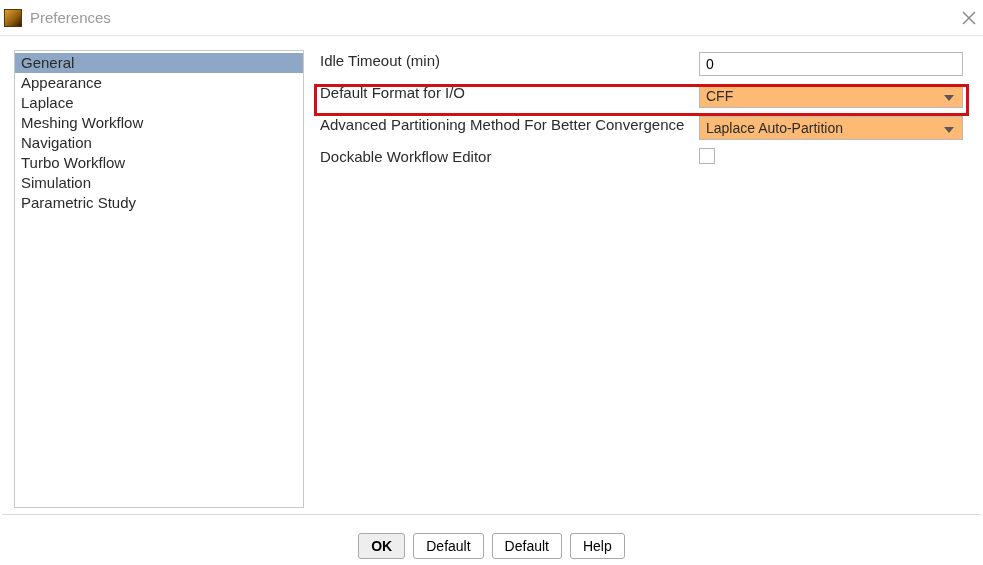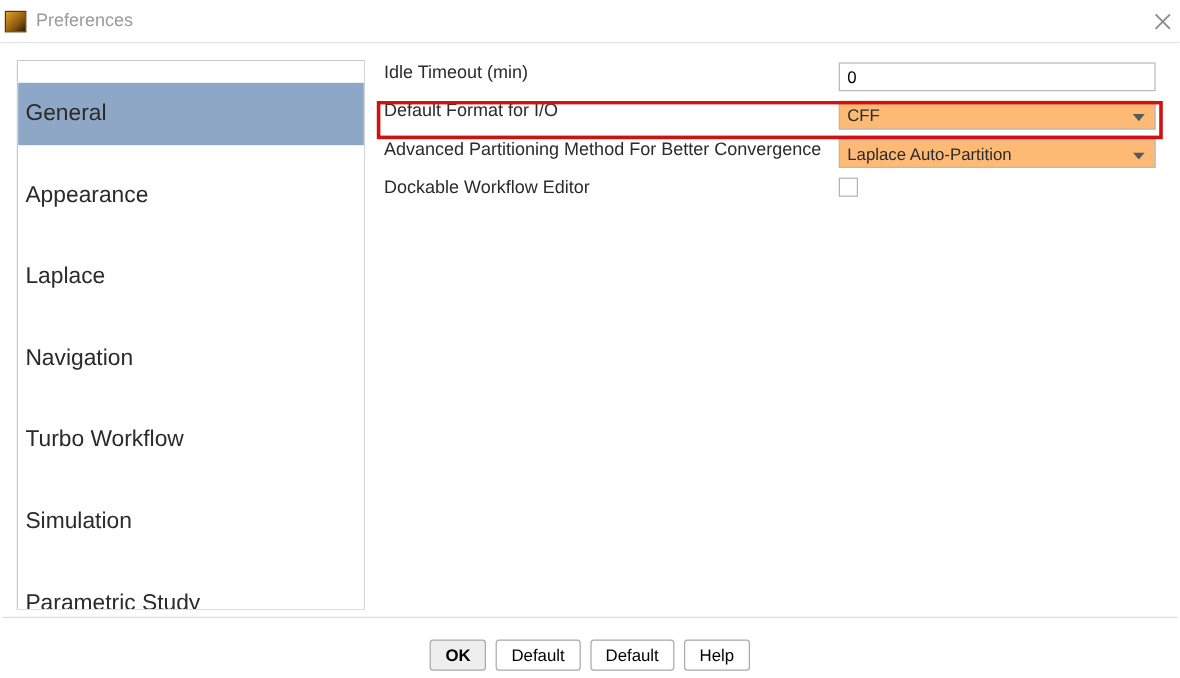--- a/index.html
+++ b/index.html
@@ -15,25 +15,24 @@
     .body { flex: 1; display: flex; padding: 14px 14px 6px 14px; gap: 10px; min-height: 0; }
 
     .sidebar {
       width: 290px;
       border: 1px solid #c9c9c9;
       background: #ffffff;
       overflow: auto;
       padding: 2px 0;
     }
     .sidebar-item {
-      padding: 17px 6px;
-      font-size: 19px;
+      padding: 1px 6px;
+      font-size: 15px;
       line-height: 18px;
       cursor: pointer;
-      margin-top: 16px;
     }
     .sidebar-item.selected { background: #8fa7c6; }
 
     .content { flex: 1; padding-top: 2px; }
     .form-row {
       display: flex;
       align-items: flex-start;
       height: 32px;
     }
     .form-row.highlight { outline: 3px solid #cf1111; outline-offset: -3px; }
@@ -112,20 +111,21 @@
           <path d="M2 2 L14 14 M14 2 L2 14" stroke="#8a8a8a" stroke-width="1.5" fill="none"></path>
         </svg>
     </div>
   </div>
 
   <div class="body">
     <div class="sidebar">
       <div class="sidebar-item selected"><span>General</span></div>
       <div class="sidebar-item"><span>Appearance</span></div>
       <div class="sidebar-item"><span>Laplace</span></div>
+      <div class="sidebar-item"><span>Meshing Workflow</span></div>
       <div class="sidebar-item"><span>Navigation</span></div>
       <div class="sidebar-item"><span>Turbo Workflow</span></div>
       <div class="sidebar-item"><span>Simulation</span></div>
       <div class="sidebar-item"><span>Parametric Study</span></div>
     </div>
 
     <div class="content">
 
       <div class="form-row">
         <div class="label">Idle Timeout (min)</div>

